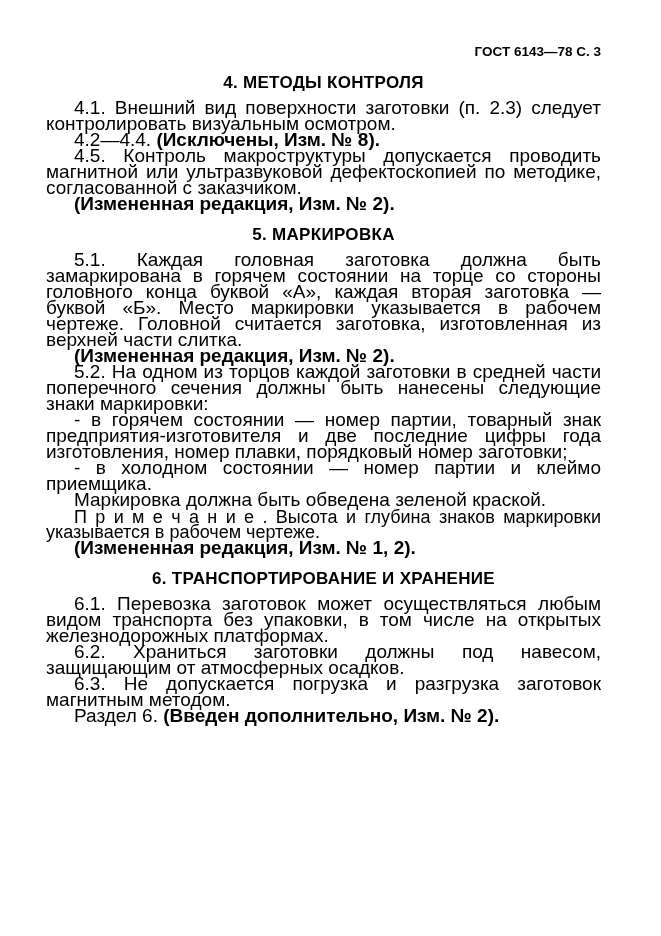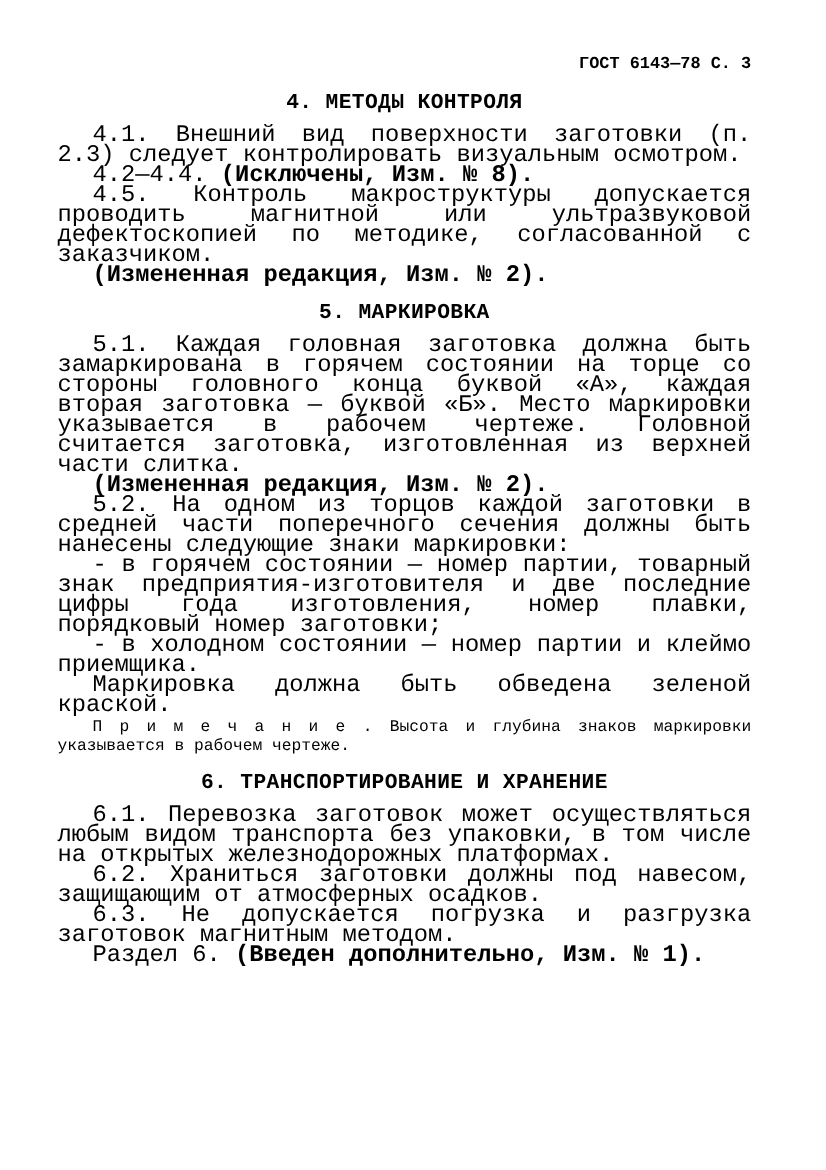--- a/index.html
+++ b/index.html
@@ -6,21 +6,21 @@
     margin: 0;
     padding: 0;
     background: #ffffff;
   }
   .page {
     position: relative;
     width: 661px;
     height: 936px;
     background: #ffffff;
     color: #000000;
-    font-family: Liberation Mono, monospace;
+    font-family: Liberation Sans, sans-serif;
     box-sizing: border-box;
     padding: 44px 60px 0 46px;
     overflow: hidden;
   }
   .header {
     text-align: right;
     font-weight: bold;
     font-size: 13.5px;
     line-height: 16px;
     margin-bottom: 12px;
@@ -34,21 +34,21 @@
     letter-spacing: 0.3px;
   }
   .para {
     margin: 0;
     text-align: justify;
     text-indent: 28px;
     font-size: 19px;
     line-height: 16px;
   }
   .para.note {
-    font-size: 13px;
+    font-size: 18px;
     line-height: 15px;
     margin-top: 2px;
   }
   .bold {
     font-weight: bold;
   }
 </style>
 </head>
 <body>
 
@@ -63,19 +63,20 @@
       <p class="para"><span>4.5. Контроль макроструктуры допускается проводить магнитной или ультразвуковой дефектоскопией по методике, согласованной с заказчиком.</span></p>
       <p class="para"><span class="bold">(Измененная редакция, Изм. № 2).</span></p>
       <div class="heading">5. МАРКИРОВКА</div>
       <p class="para"><span>5.1. Каждая головная заготовка должна быть замаркирована в горячем состоянии на торце со стороны головного конца буквой «А», каждая вторая заготовка — буквой «Б». Место маркировки указывается в рабочем чертеже. Головной считается заготовка, изготовленная из верхней части слитка.</span></p>
       <p class="para"><span class="bold">(Измененная редакция, Изм. № 2).</span></p>
       <p class="para"><span>5.2. На одном из торцов каждой заготовки в средней части поперечного сечения должны быть нанесены следующие знаки маркировки:</span></p>
       <p class="para"><span>- в горячем состоянии — номер партии, товарный знак предприятия-изготовителя и две последние цифры года изготовления, номер плавки, порядковый номер заготовки;</span></p>
       <p class="para"><span>- в холодном состоянии — номер партии и клеймо приемщика.</span></p>
       <p class="para"><span>Маркировка должна быть обведена зеленой краской.</span></p>
       <p class="para note"><span>П р и м е ч а н и е .  Высота и глубина знаков маркировки указывается в рабочем чертеже.</span></p>
+      <p class="para"><span class="bold">(Измененная редакция, Изм. № 1, 2).</span></p>
       <div class="heading">6. ТРАНСПОРТИРОВАНИЕ И ХРАНЕНИЕ</div>
       <p class="para"><span>6.1. Перевозка заготовок может осуществляться любым видом транспорта без упаковки, в том числе на открытых железнодорожных платформах.</span></p>
       <p class="para"><span>6.2. Храниться заготовки должны под навесом, защищающим от атмосферных осадков.</span></p>
       <p class="para"><span>6.3. Не допускается погрузка и разгрузка заготовок магнитным методом.</span></p>
-      <p class="para"><span>Раздел 6. </span><span class="bold">(Введен дополнительно, Изм. № 1).</span></p>
+      <p class="para"><span>Раздел 6. </span><span class="bold">(Введен дополнительно, Изм. № 2).</span></p>
     </div>
 </div>
 
 </body></html>

